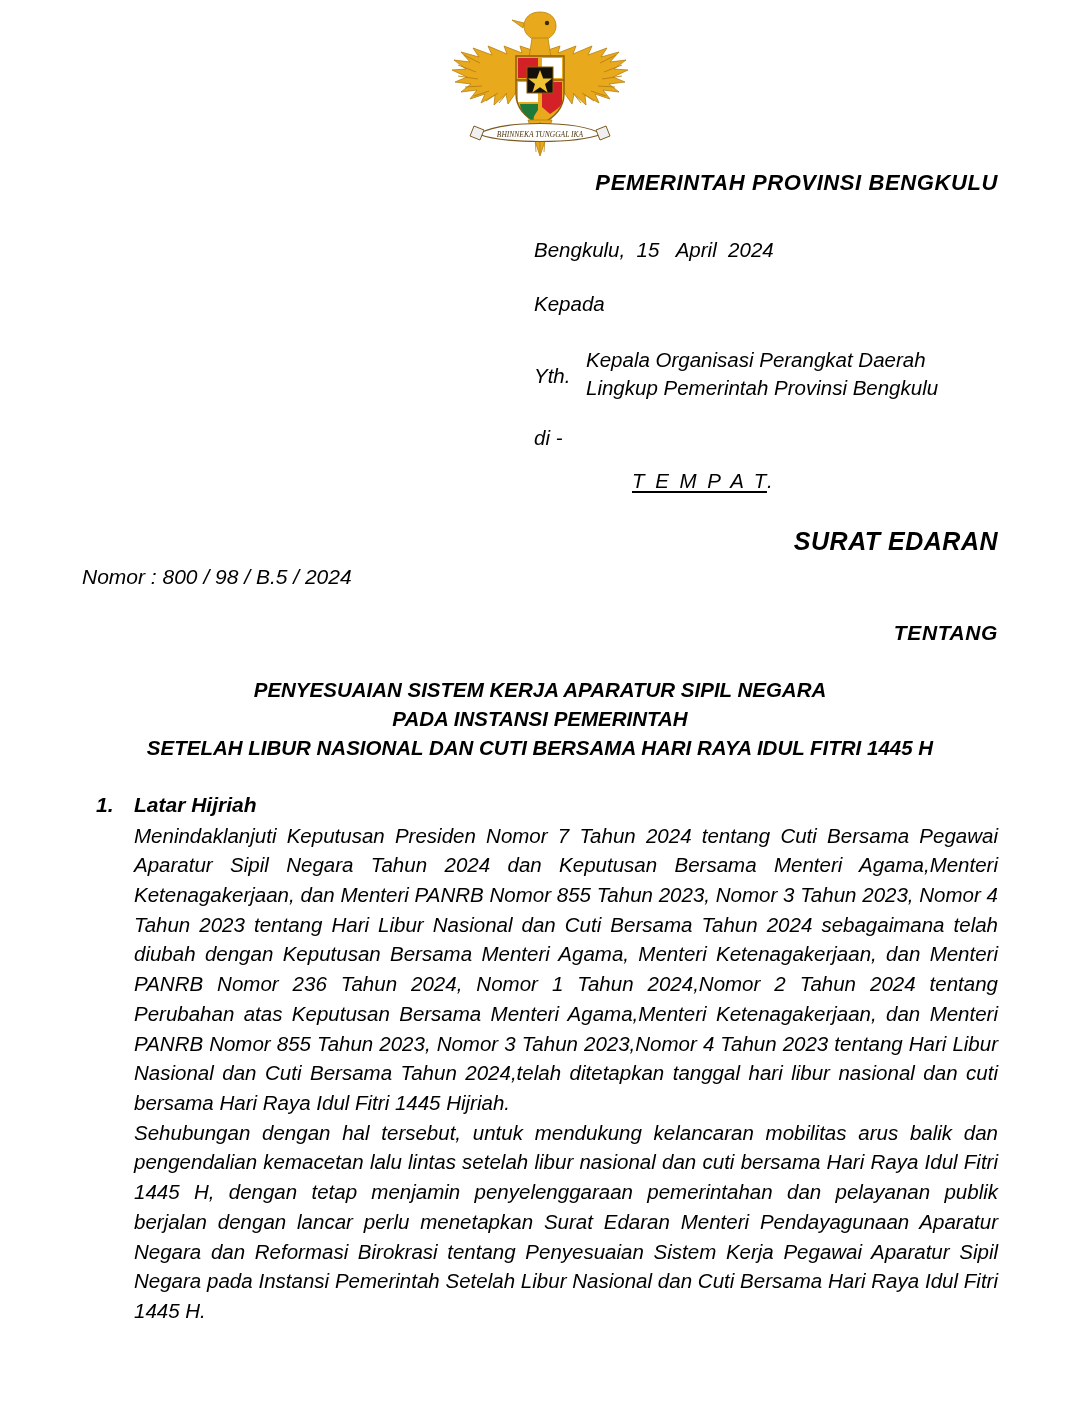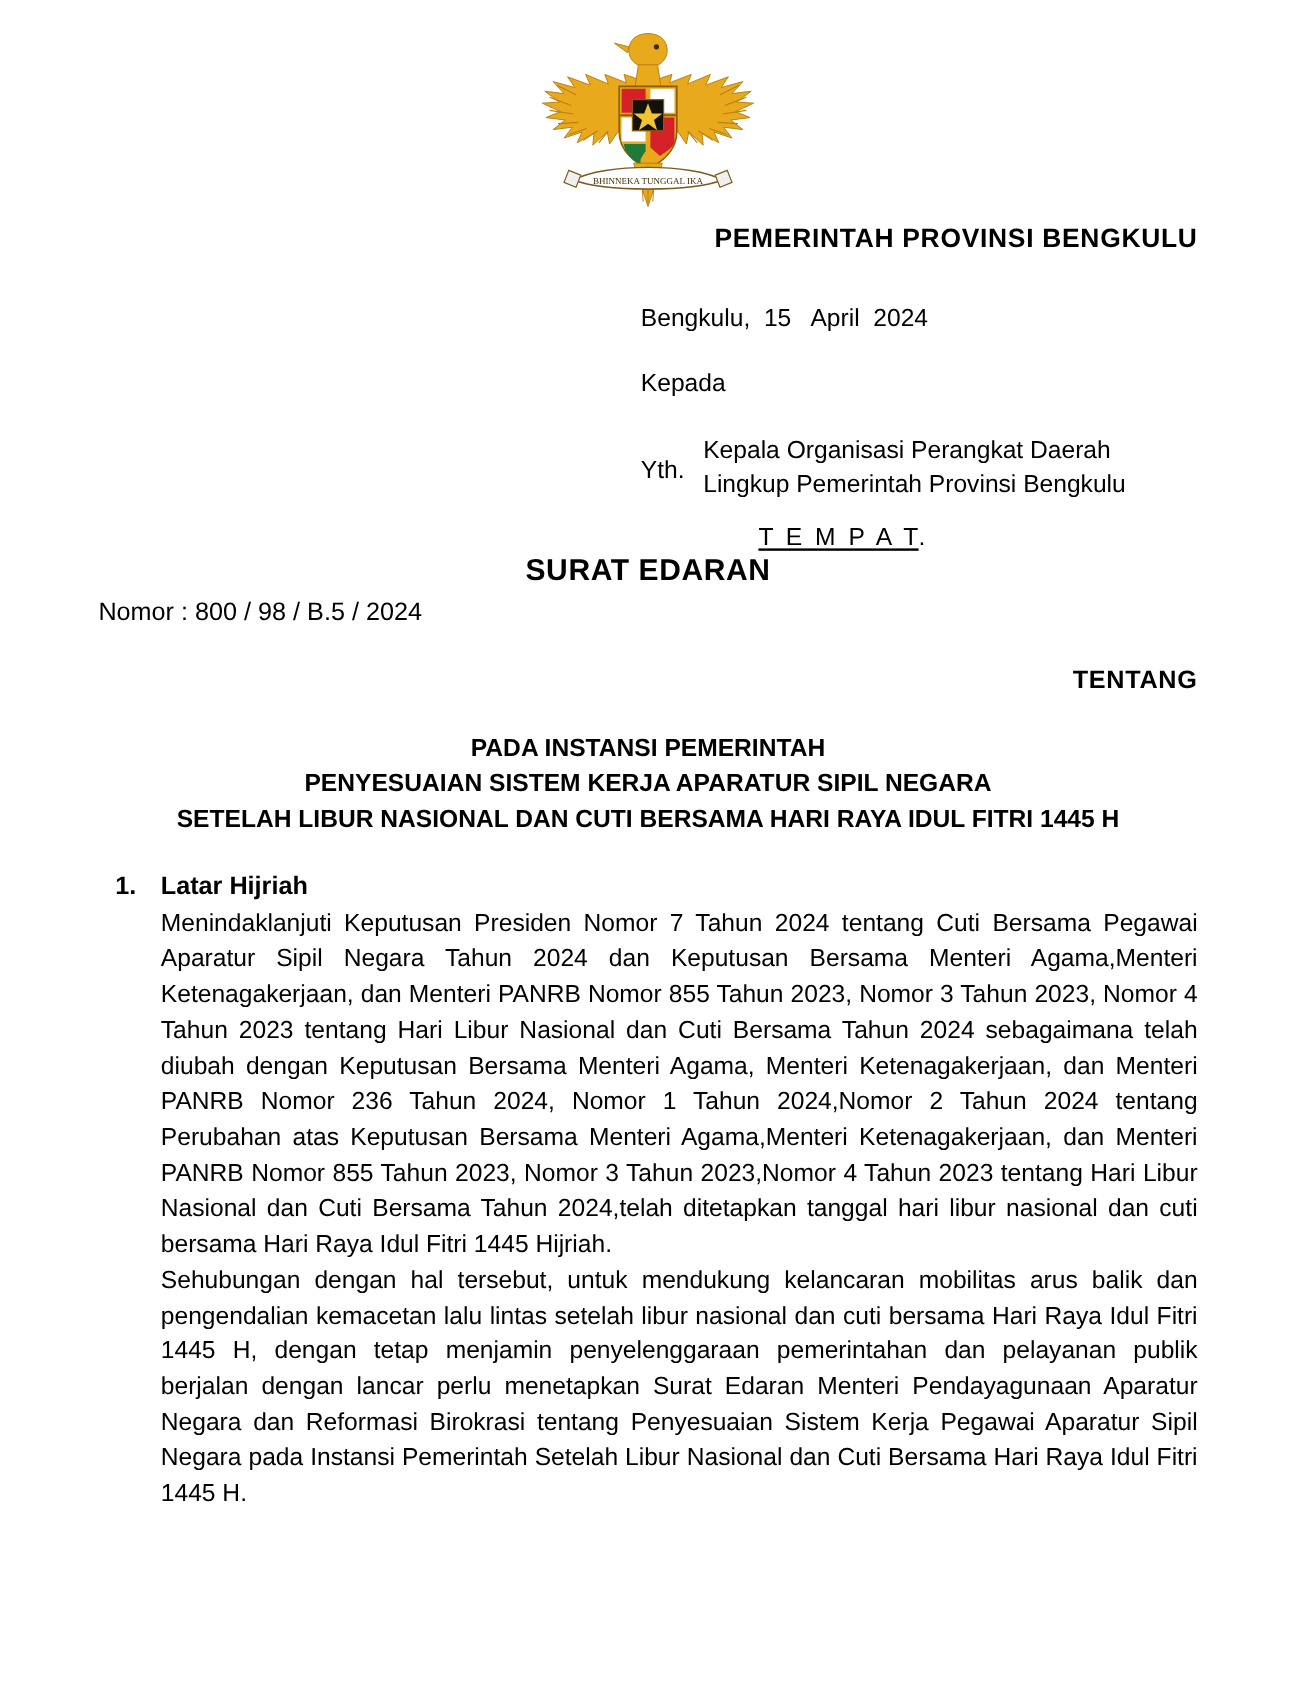--- a/index.html
+++ b/index.html
@@ -12,21 +12,22 @@
     background: #ffffff;
     font-family: "Liberation Sans", sans-serif;
     color: #000000;
     overflow: hidden;
   }
   .page {
     position: relative;
     width: 1080px;
     height: 1124px;
     box-sizing: border-box;
-    padding: 16px 82px;
+    padding: 0 82px;
+    font-style: italic;
   }
 
   
   .emblem-wrap {
     width: 100%;
     display: flex;
     justify-content: center;
     padding-top: 6px;
     height: 168px;
     box-sizing: border-box;
@@ -76,21 +77,22 @@
     padding-left: 98px;
     letter-spacing: 2.5px;
   }
   .addr-tempat u {
     text-decoration: underline;
     text-underline-offset: 3px;
   }
 
   
   .doc-title {
-    text-align: center;
+    margin-top: 32px;
+    text-align: right;
     font-size: 25px;
     font-weight: bold;
     letter-spacing: 0.5px;
   }
   .doc-number {
     margin-top: 9px;
     text-align: left;
     font-size: 21px;
   }
   .doc-tentang {
@@ -186,29 +188,30 @@
   <div class="gov-title">PEMERINTAH PROVINSI BENGKULU</div>
 
   <div class="addr-block">
     <div class="addr-date">Bengkulu,  15   April  2024</div>
     <div class="addr-kepada">Kepada</div>
     <div class="addr-yth">
       <span class="yth-label">Yth.</span>
       <div>Kepala Organisasi Perangkat Daerah</div>
       <div>Lingkup Pemerintah Provinsi Bengkulu</div>
     </div>
+    <div class="addr-di">di -</div>
     <div class="addr-tempat"><u>T E M P A T</u>.</div>
   </div>
 
   <div class="doc-title">SURAT EDARAN</div>
   <div class="doc-number">Nomor : 800 / 98 / B.5 / 2024</div>
   <div class="doc-tentang">TENTANG</div>
   <div class="doc-subject">
+    <div>PENYESUAIAN SISTEM KERJA APARATUR SIPIL NEGARA</div>
     <div>PADA INSTANSI PEMERINTAH</div>
-    <div>PENYESUAIAN SISTEM KERJA APARATUR SIPIL NEGARA</div>
     <div>SETELAH LIBUR NASIONAL DAN CUTI BERSAMA HARI RAYA IDUL FITRI 1445 H</div>
   </div>
 
   <div class="section">
     <div class="section-head">
       <span class="num">1.</span>
       <span>Latar Hijriah</span>
     </div>
     <div class="section-body">
       <p>Menindaklanjuti Keputusan Presiden Nomor 7 Tahun 2024 tentang Cuti Bersama Pegawai Aparatur Sipil Negara Tahun 2024 dan Keputusan Bersama Menteri Agama,Menteri Ketenagakerjaan, dan Menteri PANRB Nomor 855 Tahun 2023, Nomor 3 Tahun 2023, Nomor 4 Tahun 2023 tentang Hari Libur Nasional dan Cuti Bersama Tahun 2024 sebagaimana telah diubah dengan Keputusan Bersama Menteri Agama, Menteri Ketenagakerjaan, dan Menteri PANRB Nomor 236 Tahun 2024, Nomor 1 Tahun 2024,Nomor 2 Tahun 2024 tentang Perubahan atas Keputusan Bersama Menteri Agama,Menteri Ketenagakerjaan, dan Menteri PANRB Nomor 855 Tahun 2023, Nomor 3 Tahun 2023,Nomor 4 Tahun 2023 tentang Hari Libur Nasional dan Cuti Bersama Tahun 2024,telah ditetapkan tanggal hari libur nasional dan cuti bersama Hari Raya Idul Fitri 1445 Hijriah.</p>

